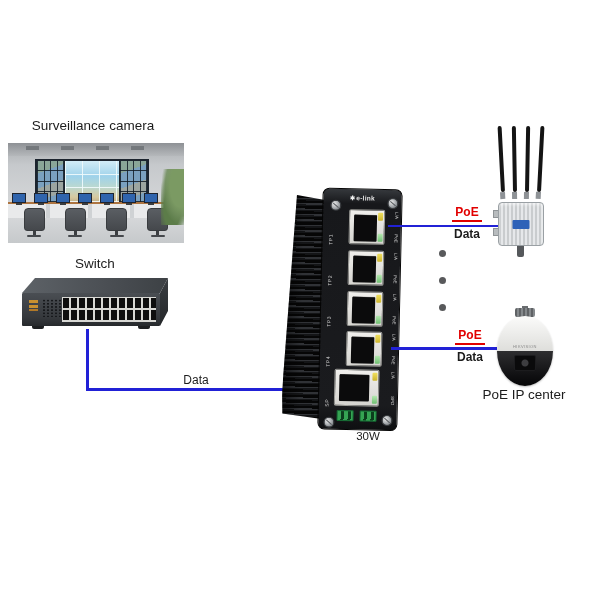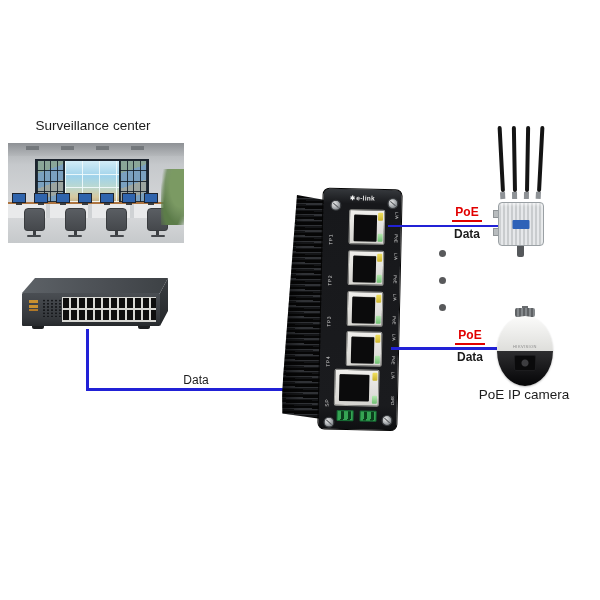--- a/index.html
+++ b/index.html
@@ -174,21 +174,21 @@
         background:linear-gradient(180deg,#2e2e30,#101012 70%,#060607);}
   .cam-lens{position:absolute;left:50%;top:4px;transform:translateX(-50%);width:22px;height:16px;
         background:radial-gradient(circle at 50% 50%,#3d3d40 3px,#0a0a0b 4px);border-radius:2px;
         border:1px solid #1c1c1e;box-sizing:border-box;}
 </style>
 </head>
 <body>
 
 <div class="canvas">
 
-  <div class="cap" id="cap-surv">Surveillance center</div>
+  <div class="cap" id="cap-surv">Surveillance camera</div>
   <div class="room">
     <div class="room-ceiling"></div>
     <div class="room-vents"></div>
     <div class="videowall">
       <div class="vw-thumbs"></div>
       <div class="vw-main"></div>
       <div class="vw-thumbs"></div>
     </div>
     <div class="room-floor"></div>
     <div class="room-desk"></div>
@@ -244,20 +244,21 @@
       </div>
         <div class="chair">
         <i class="back"></i>
         <i class="base"></i>
         <i class="foot"></i>
       </div>
       </div>
     <div class="plant"></div>
   </div>
 
+  <div class="cap" id="cap-switch">Switch</div>
   <div class="sw">
     <div class="sw-top"></div>
     <div class="sw-side"></div>
     <div class="sw-front">
       <div class="sw-brand"></div>
       <div class="sw-leds"></div>
       <div class="sw-ports"></div>
     </div>
     <div class="sw-foot f1"></div>
     <div class="sw-foot f2"></div>
@@ -328,20 +329,21 @@
         <span class="plbl b">SPD</span>
       </div>
 
       <div class="term t1"></div>
       <div class="term t2"></div>
       <div class="screw s-bl"></div>
       <div class="screw s-br"></div>
     </div>
   </div>
   <div class="cap sm" id="cap-psw">
+    <div>30W</div>
   </div>
 
   <div class="line" id="line-ap"></div>
   <div class="poe-red" id="poe-ap"><span class="u">PoE</span></div>
   <div class="cap data bold" id="data-ap">Data</div>
 
   <div class="line" id="line-cam"></div>
   <div class="poe-red" id="poe-cam"><span class="u">PoE</span></div>
   <div class="cap data bold" id="data-cam">Data</div>
 
@@ -372,15 +374,15 @@
     <div class="cam-mount"></div>
     <div class="cam-ball">
       <div class="cam-top">
         <span class="cam-brand">HIKVISION</span>
       </div>
       <div class="cam-bottom">
         <div class="cam-lens"></div>
       </div>
     </div>
   </div>
-  <div class="cap" id="cap-cam">PoE IP camera</div>
+  <div class="cap" id="cap-cam">PoE IP center</div>
 
 </div>
 
 </body></html>

